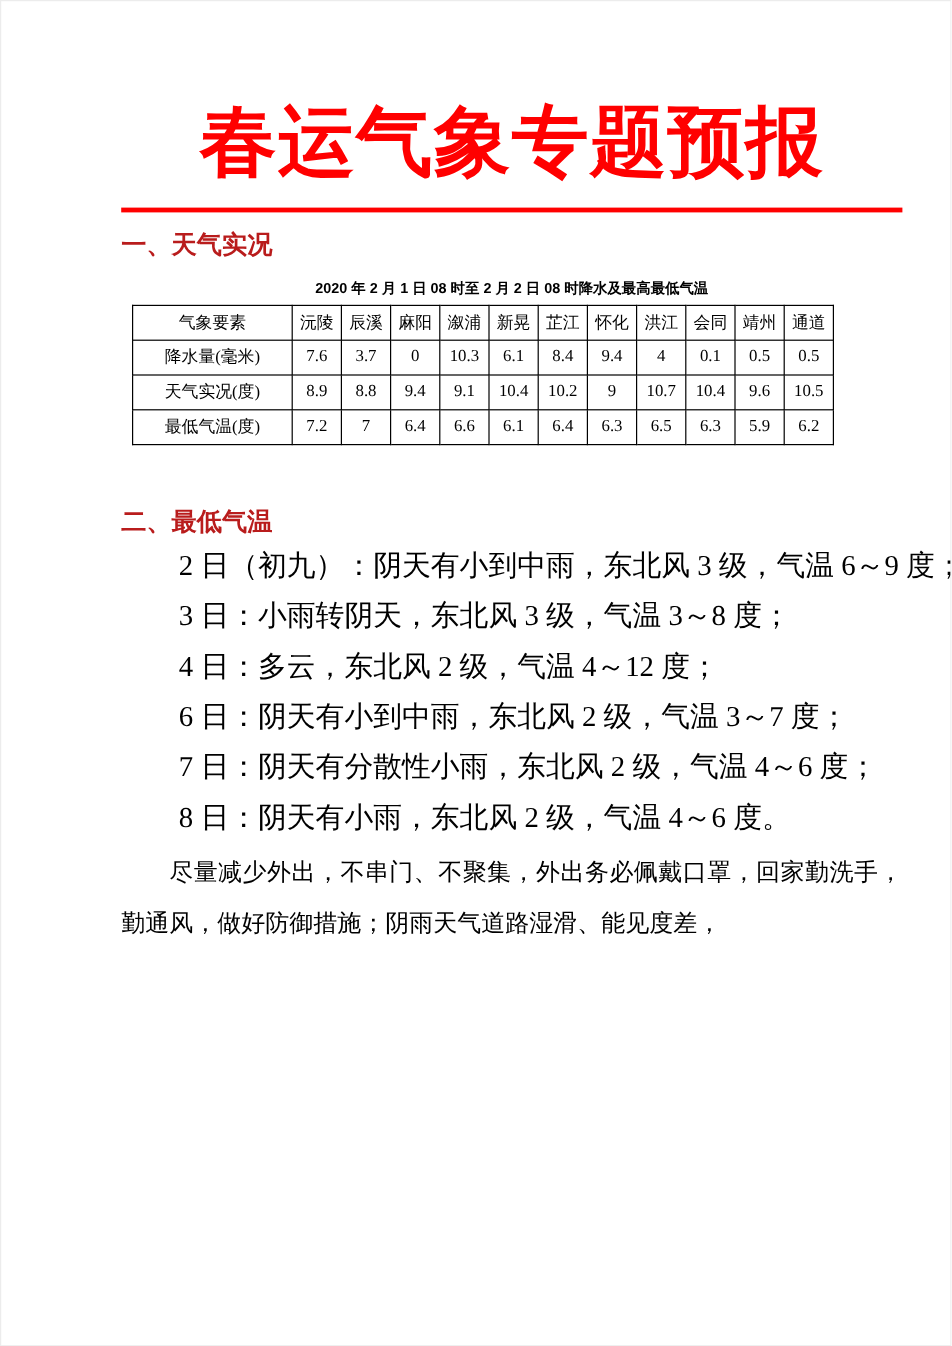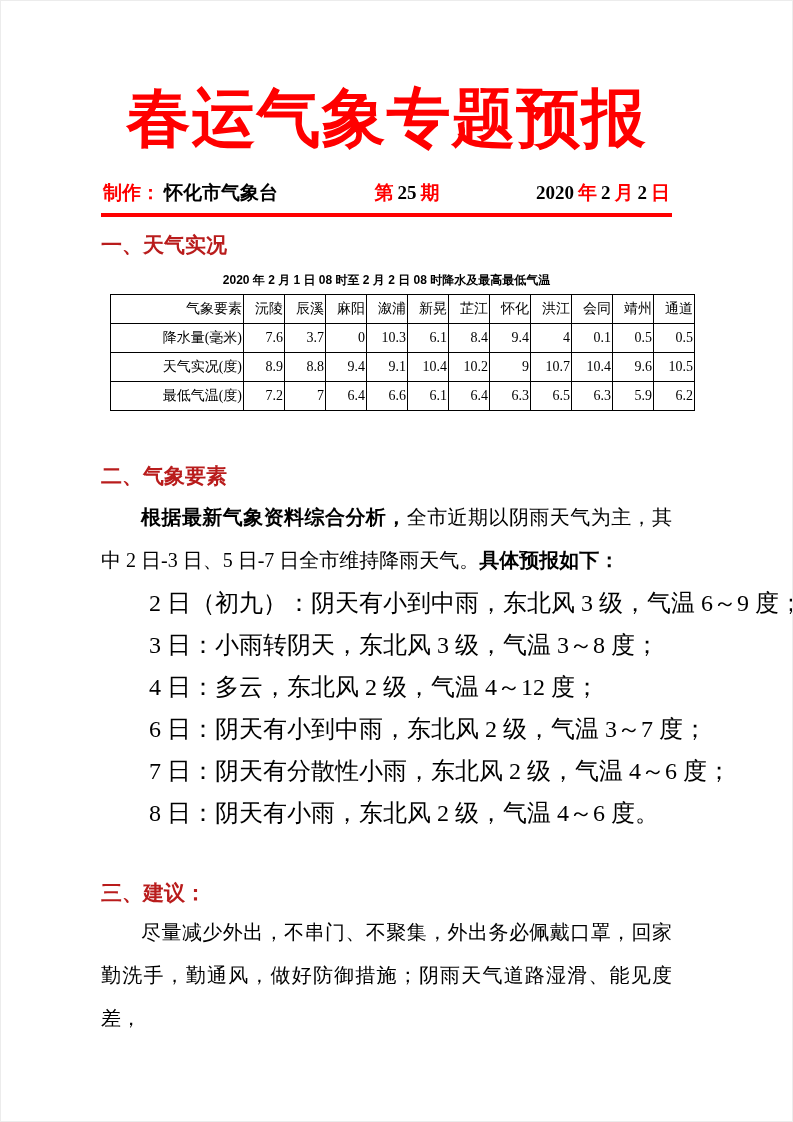--- a/index.html
+++ b/index.html
@@ -4,21 +4,21 @@
 <style>
   * { margin: 0; padding: 0; box-sizing: border-box; }
   html, body { background: #ffffff; }
   .page {
     position: relative;
     width: 793px;
     height: 1122px;
     margin: 0 auto;
     background: #ffffff;
     border: 1px solid #ececec;
-    padding: 0 120px 0 100px;
+    padding: 0 40px 0 100px;
     overflow: hidden;
     font-family: "Liberation Serif", "DejaVu Serif", serif;
     color: #000000;
   }
   .doc-title {
     margin-top: 72px;
     text-align: center;
     font-family: "Liberation Serif", "DejaVu Serif", serif;
     font-size: 64px;
     font-weight: bold;
@@ -67,21 +67,21 @@
     margin-left: 9px;
     border-collapse: collapse;
     table-layout: fixed;
     width: 584px;
     font-family: "Liberation Serif", "DejaVu Serif", serif;
     font-size: 14px;
   }
   table.weather th, table.weather td {
     border: 1.5px solid #000000;
     height: 29px;
-    text-align: right;
+    text-align: center;
     vertical-align: middle;
     font-weight: normal;
     padding: 0 1px;
   }
   .sec2-heading { margin-top: 50px; }
   .body-par {
     font-size: 20px;
     line-height: 43px;
     text-align: justify;
     color: #000000;
@@ -98,25 +98,20 @@
   .sec3-heading { margin-top: 44px; }
   .advice-par { margin-top: 3px; }
 </style>
 </head>
 <body>
 
 <div class="page">
 
   <h1 class="doc-title">春运气象专题预报</h1>
 
-  <div class="byline">
-    <span class="part"><span class="red">制作：</span><span class="blk">怀化市气象台</span></span>
-    <span class="part"><span class="red">第</span><span class="blk">25</span><span class="red">期</span></span>
-    <span class="part"><span class="blk">2020</span><span class="red">年</span><span class="blk">2</span><span class="red">月</span><span class="blk">2</span><span class="red">日</span></span>
-  </div>
 
   <hr class="red-rule">
 
   <h2 class="sec-heading sec1-heading">一、天气实况</h2>
 
   <div class="table-caption">2020 年 2 月 1 日 08 时至 2 月 2 日 08 时降水及最高最低气温</div>
 
   <table class="weather">
     <colgroup>
       <col style="width:133px">
@@ -185,28 +180,26 @@
       <td>6.4</td>
       <td>6.3</td>
       <td>6.5</td>
       <td>6.3</td>
       <td>5.9</td>
       <td>6.2</td>
     </tr>
   </tbody>
     </table>
 
-  <h2 class="sec-heading sec2-heading">二、气象要素</h2>
-
-  <p class="body-par indent intro-par"><b>根据最新气象资料综合分析，</b><span>全市近期以阴雨天气为主，其中 2 日-3 日、5 日-7 日全市维持降雨天气。</span><b>具体预报如下：</b></p>
+  <h2 class="sec-heading sec2-heading">二、最低气温</h2>
+
 
   <p class="forecast-line">2 日（初九）：阴天有小到中雨，东北风 3 级，气温 6～9 度；</p>
   <p class="forecast-line">3 日：小雨转阴天，东北风 3 级，气温 3～8 度；</p>
   <p class="forecast-line">4 日：多云，东北风 2 级，气温 4～12 度；</p>
   <p class="forecast-line">6 日：阴天有小到中雨，东北风 2 级，气温 3～7 度；</p>
   <p class="forecast-line">7 日：阴天有分散性小雨，东北风 2 级，气温 4～6 度；</p>
   <p class="forecast-line">8 日：阴天有小雨，东北风 2 级，气温 4～6 度。</p>
 
-  <h2 class="sec-heading sec3-heading">三、建议：</h2>
 
   <p class="body-par indent advice-par">尽量减少外出，不串门、不聚集，外出务必佩戴口罩，回家勤洗手，勤通风，做好防御措施；阴雨天气道路湿滑、能见度差，</p>
 
 </div>
 
 </body></html>

